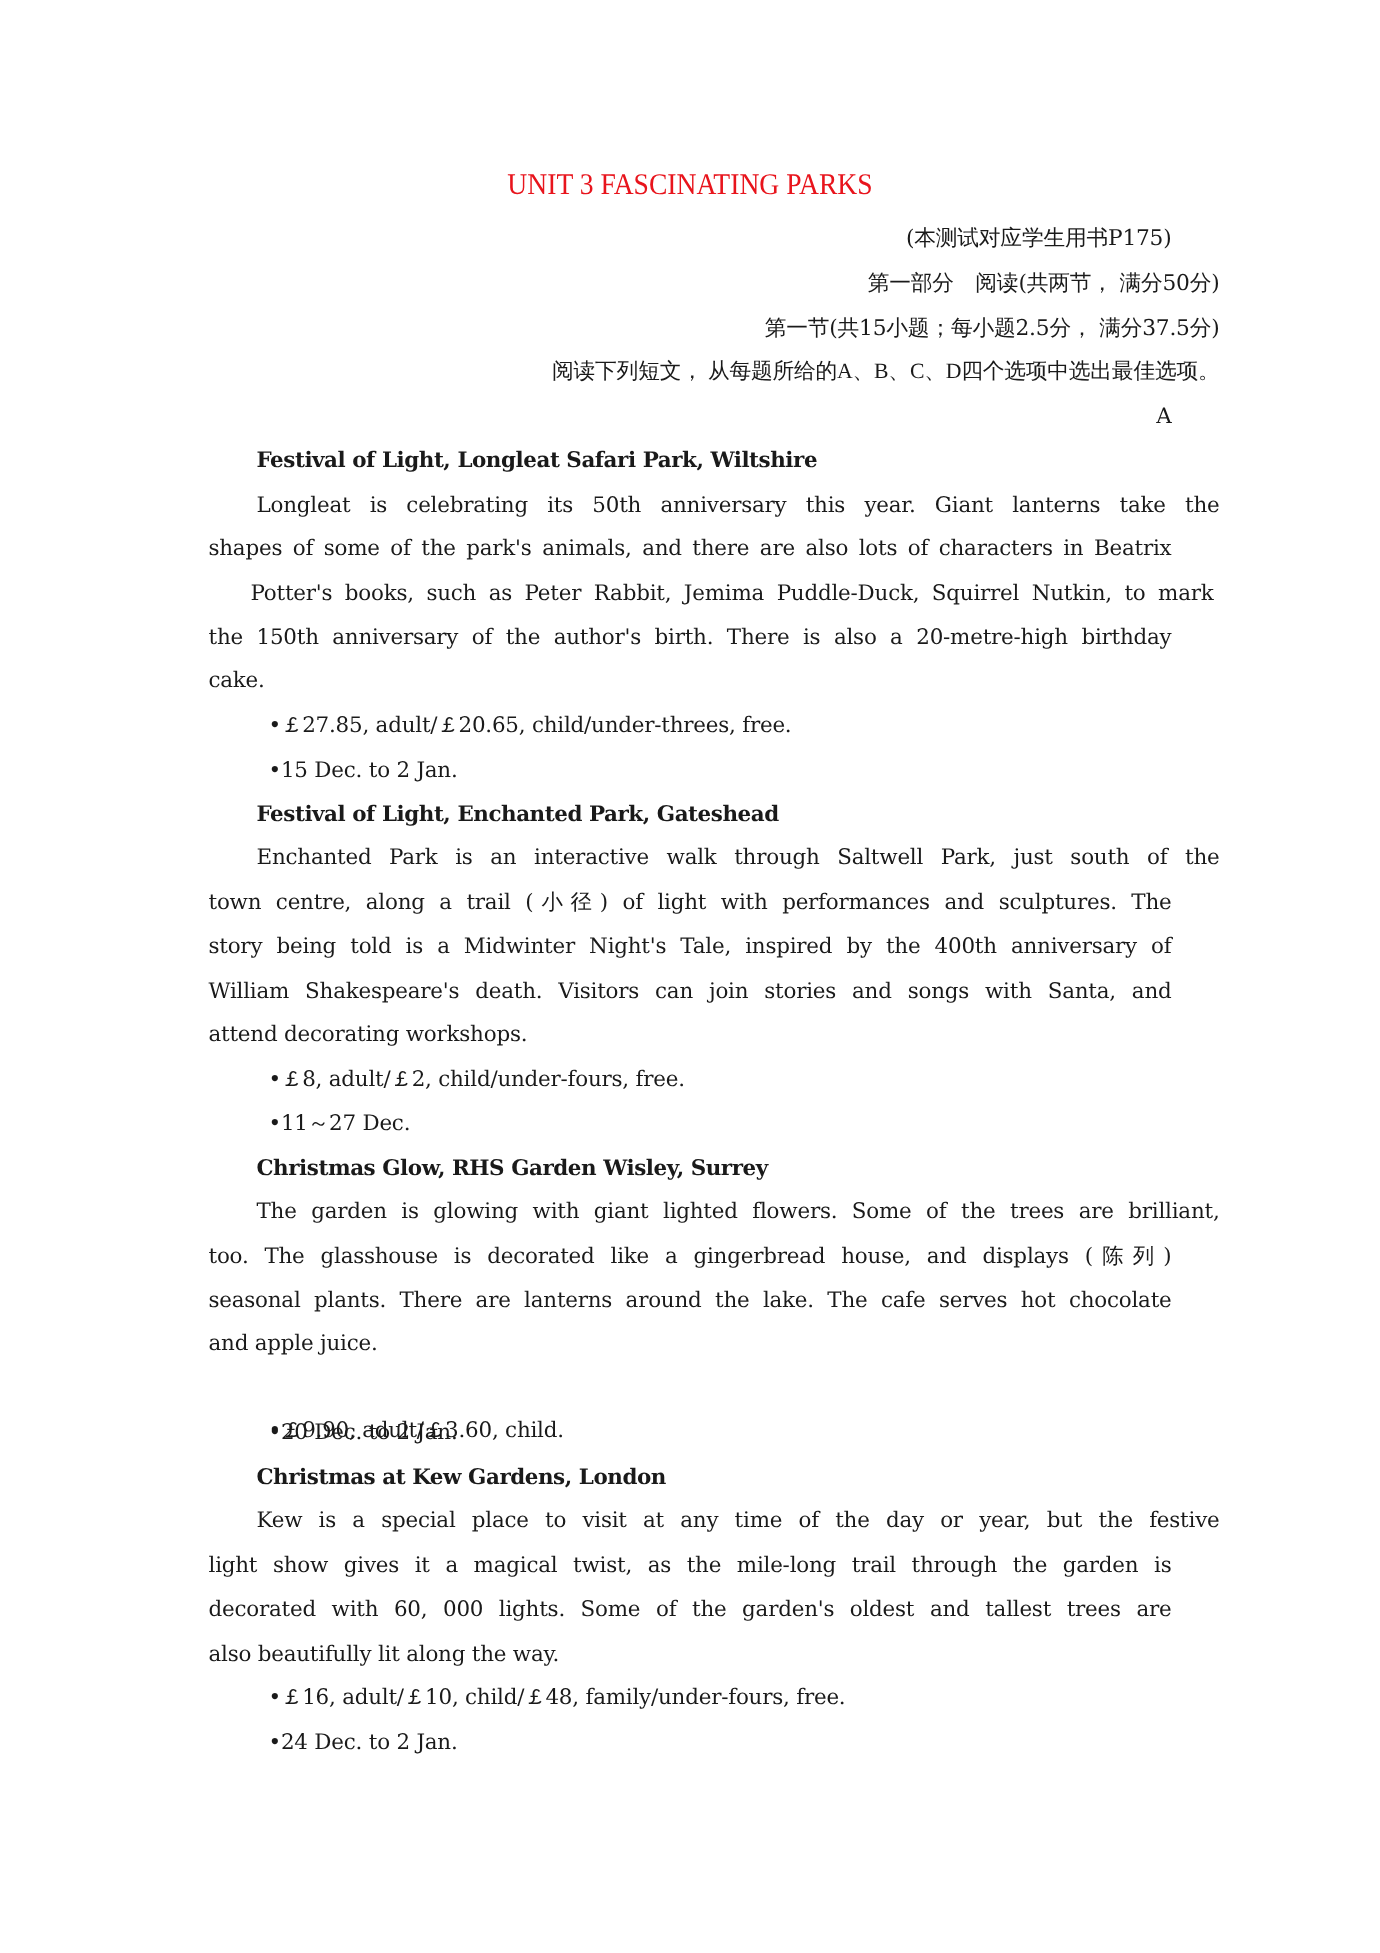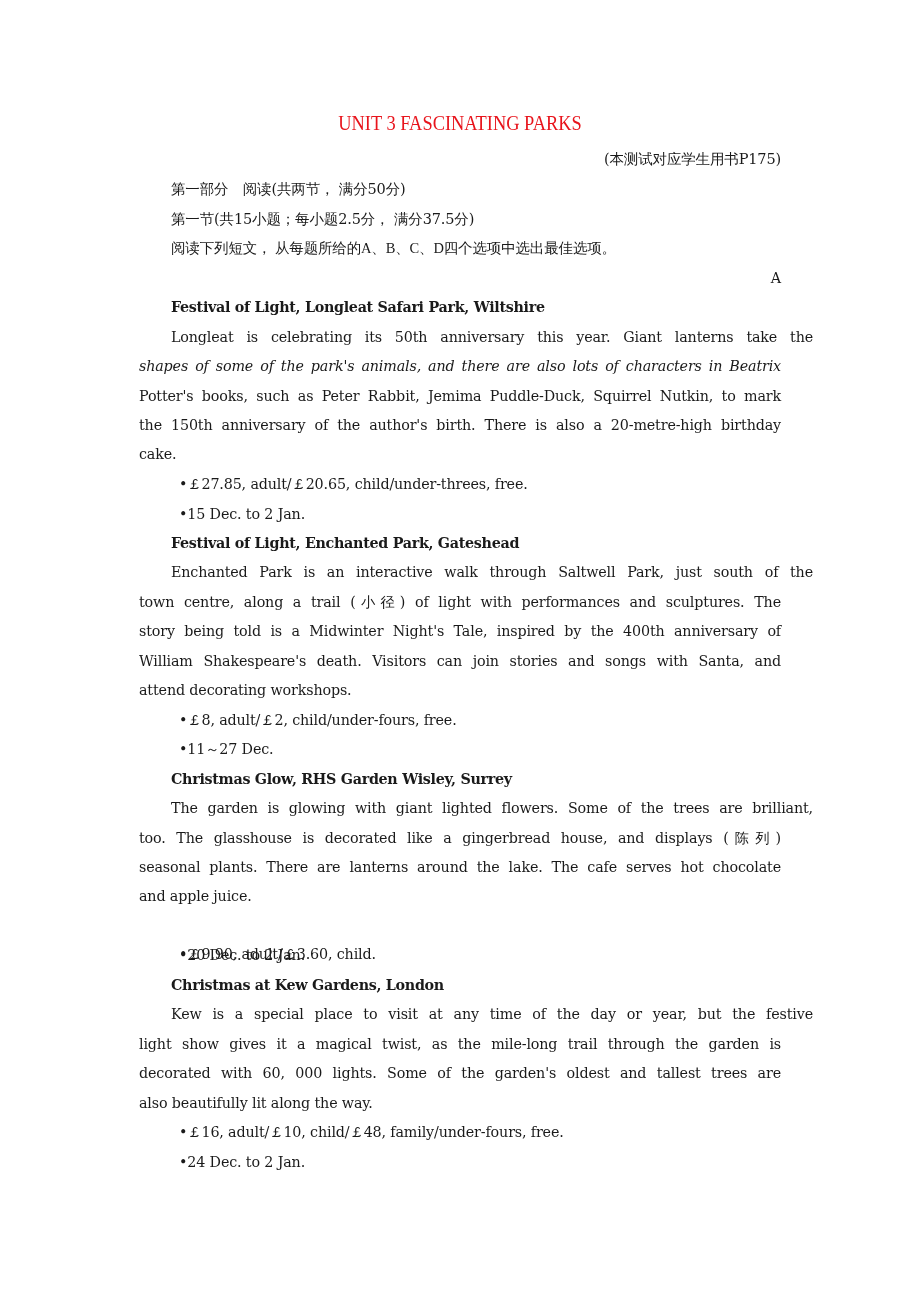--- a/index.html
+++ b/index.html
@@ -14,42 +14,42 @@
     text-align: center; color: #e8141c; font-size: 20px; letter-spacing: 0px;
     font-family: "Liberation Serif", "DejaVu Serif", serif;
     font-weight: normal; transform: scaleX(0.92); transform-origin: center;
   }
   .line {
     position: absolute; left: 0; width: 642px; height: 29px;
     font-size: 14.3px; line-height: 29px; white-space: nowrap;
     font-family: "DejaVu Serif", serif;
     letter-spacing: -0.15px;
   }
-  .cn { font-size: 14.5px; }
+  .cn { font-size: 14.5px; text-align: right; }
   .center { text-align: right; }
   .indent1 { padding-left: 32px; }
   .justify { text-align: justify; text-align-last: justify; }
   .heading { font-weight: bold; letter-spacing: -0.3px; }
   .bullet { padding-left: 40px; }
 </style>
 </head>
 <body>
 
 <div class="page">
   <div class="title">UNIT 3  FASCINATING PARKS</div>
   <div class="line center cn" style="top: 145px; overflow: visible;"><span style="white-space: nowrap;">(本测试对应学生用书P175)</span></div>
   <div class="line cn indent1" style="top: 175px; overflow: visible;"><span style="white-space: nowrap;">第一部分　阅读(共两节， 满分50分)</span></div>
   <div class="line cn indent1" style="top: 205px; overflow: visible;"><span style="white-space: nowrap;">第一节(共15小题；每小题2.5分， 满分37.5分)</span></div>
   <div class="line cn indent1" style="top: 234px; overflow: visible;"><span style="white-space: nowrap; font-family: Liberation Serif, serif;">阅读下列短文， 从每题所给的A、B、C、D四个选项中选出最佳选项。</span></div>
   <div class="line center" style="top: 264px; overflow: visible;"><span style="white-space: nowrap;">A</span></div>
 
   <div class="line indent1 heading" style="top: 293px; overflow: visible;"><span style="white-space: nowrap; text-align: right;">Festival of Light, Longleat Safari Park, Wiltshire</span></div>
   <div class="line indent1 justify" style="top: 323px; overflow: visible;"><span style="white-space: nowrap;">Longleat is celebrating its 50th anniversary this year. Giant lanterns take the</span></div>
-  <div class="line justify" style="top: 352px; overflow: visible; font-style: italic;"><span style="white-space: nowrap;">shapes of some of the park's animals, and there are also lots of characters in Beatrix</span></div>
-  <div class="line justify" style="top: 382px; overflow: visible;"><span style="white-space: nowrap;">Potter's books, such as Peter Rabbit, Jemima Puddle-Duck, Squirrel Nutkin, to mark</span></div>
+  <div class="line justify" style="top: 352px; overflow: visible;"><span style="white-space: nowrap;">shapes of some of the park's animals, and there are also lots of characters in Beatrix</span></div>
+  <div class="line justify" style="top: 382px; overflow: visible; margin-left: 28px;"><span style="white-space: nowrap;">Potter's books, such as Peter Rabbit, Jemima Puddle-Duck, Squirrel Nutkin, to mark</span></div>
   <div class="line justify" style="top: 411px; overflow: visible;"><span style="white-space: nowrap;">the 150th anniversary of the author's birth. There is also a 20-metre-high birthday</span></div>
   <div class="line" style="top: 440px; overflow: visible;"><span style="white-space: nowrap;">cake.</span></div>
   <div class="line bullet" style="top: 470px; overflow: visible;"><span style="white-space: nowrap;">•￡27.85, adult/￡20.65, child/under-threes, free.</span></div>
   <div class="line bullet" style="top: 500px; overflow: visible;"><span style="white-space: nowrap;">•15 Dec. to 2 Jan.</span></div>
 
   <div class="line indent1 heading" style="top: 529px; overflow: visible;"><span style="white-space: nowrap;">Festival of Light, Enchanted Park, Gateshead</span></div>
   <div class="line indent1 justify" style="top: 558px; overflow: visible;"><span style="white-space: nowrap;">Enchanted Park is an interactive walk through Saltwell Park, just south of the</span></div>
   <div class="line justify" style="top: 588px; overflow: visible;"><span style="white-space: nowrap;">town centre, along a trail (小径) of light with performances and sculptures. The</span></div>
   <div class="line justify" style="top: 617px; overflow: visible;"><span style="white-space: nowrap;">story being told is a Midwinter Night's Tale, inspired by the 400th anniversary of</span></div>
   <div class="line justify" style="top: 647px; overflow: visible;"><span style="white-space: nowrap;">William Shakespeare's death. Visitors can join stories and songs with Santa, and</span></div>

